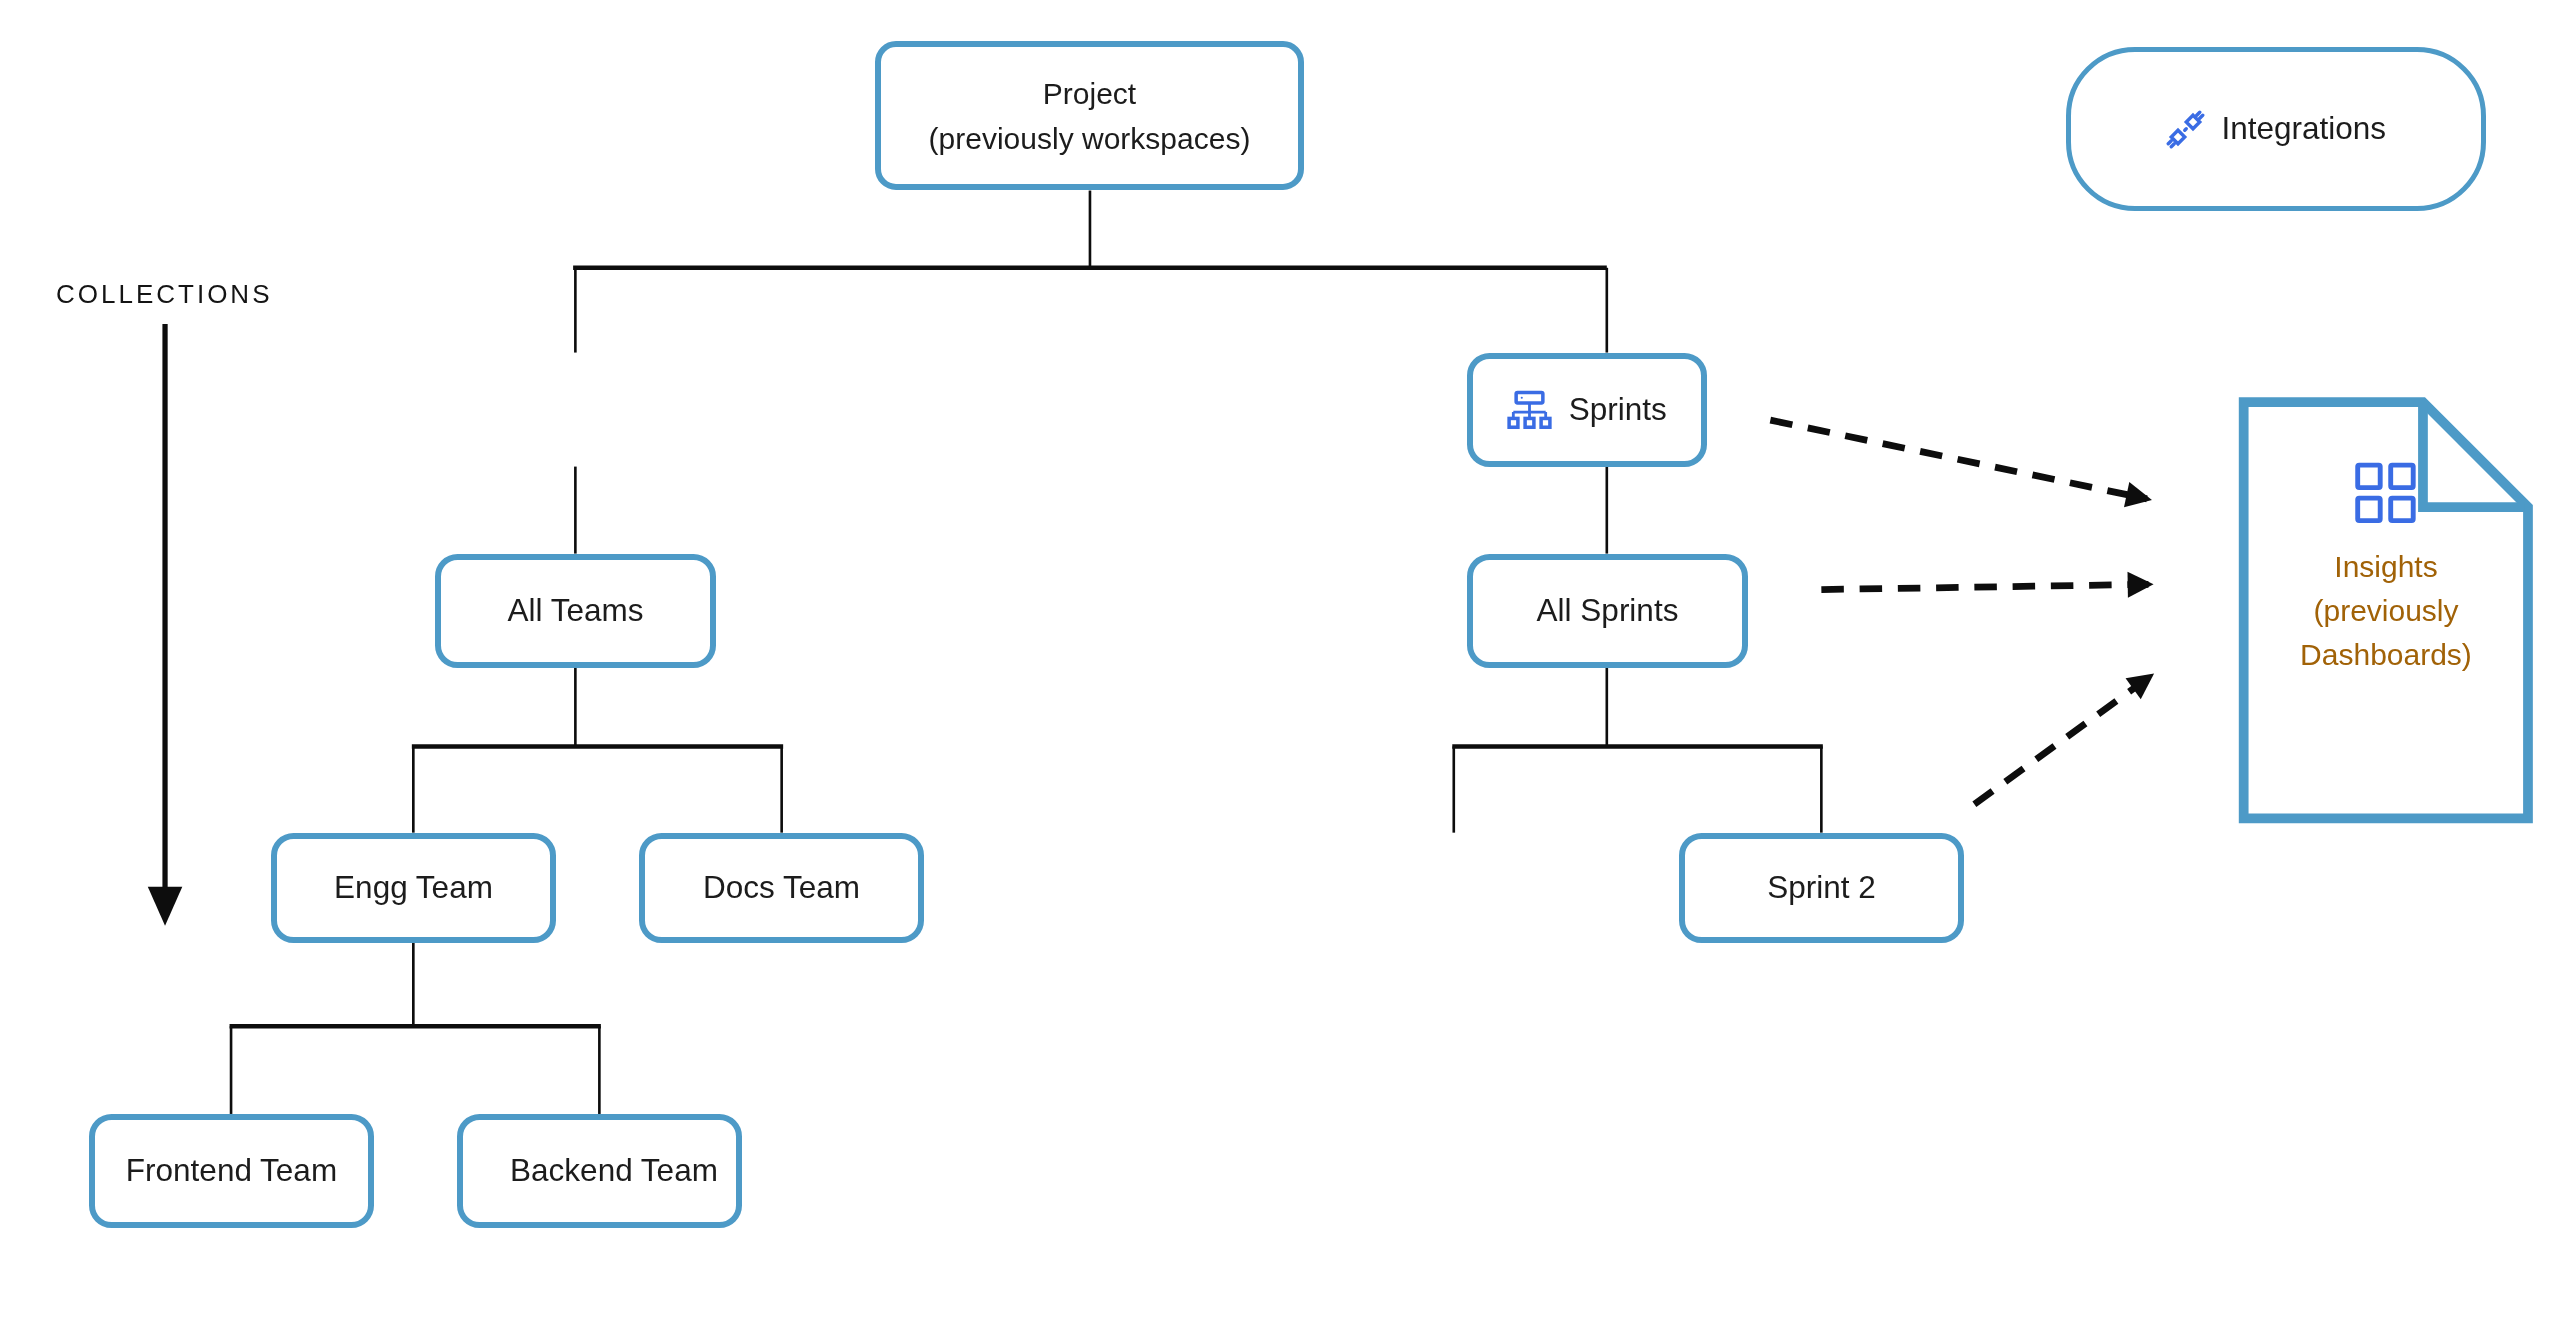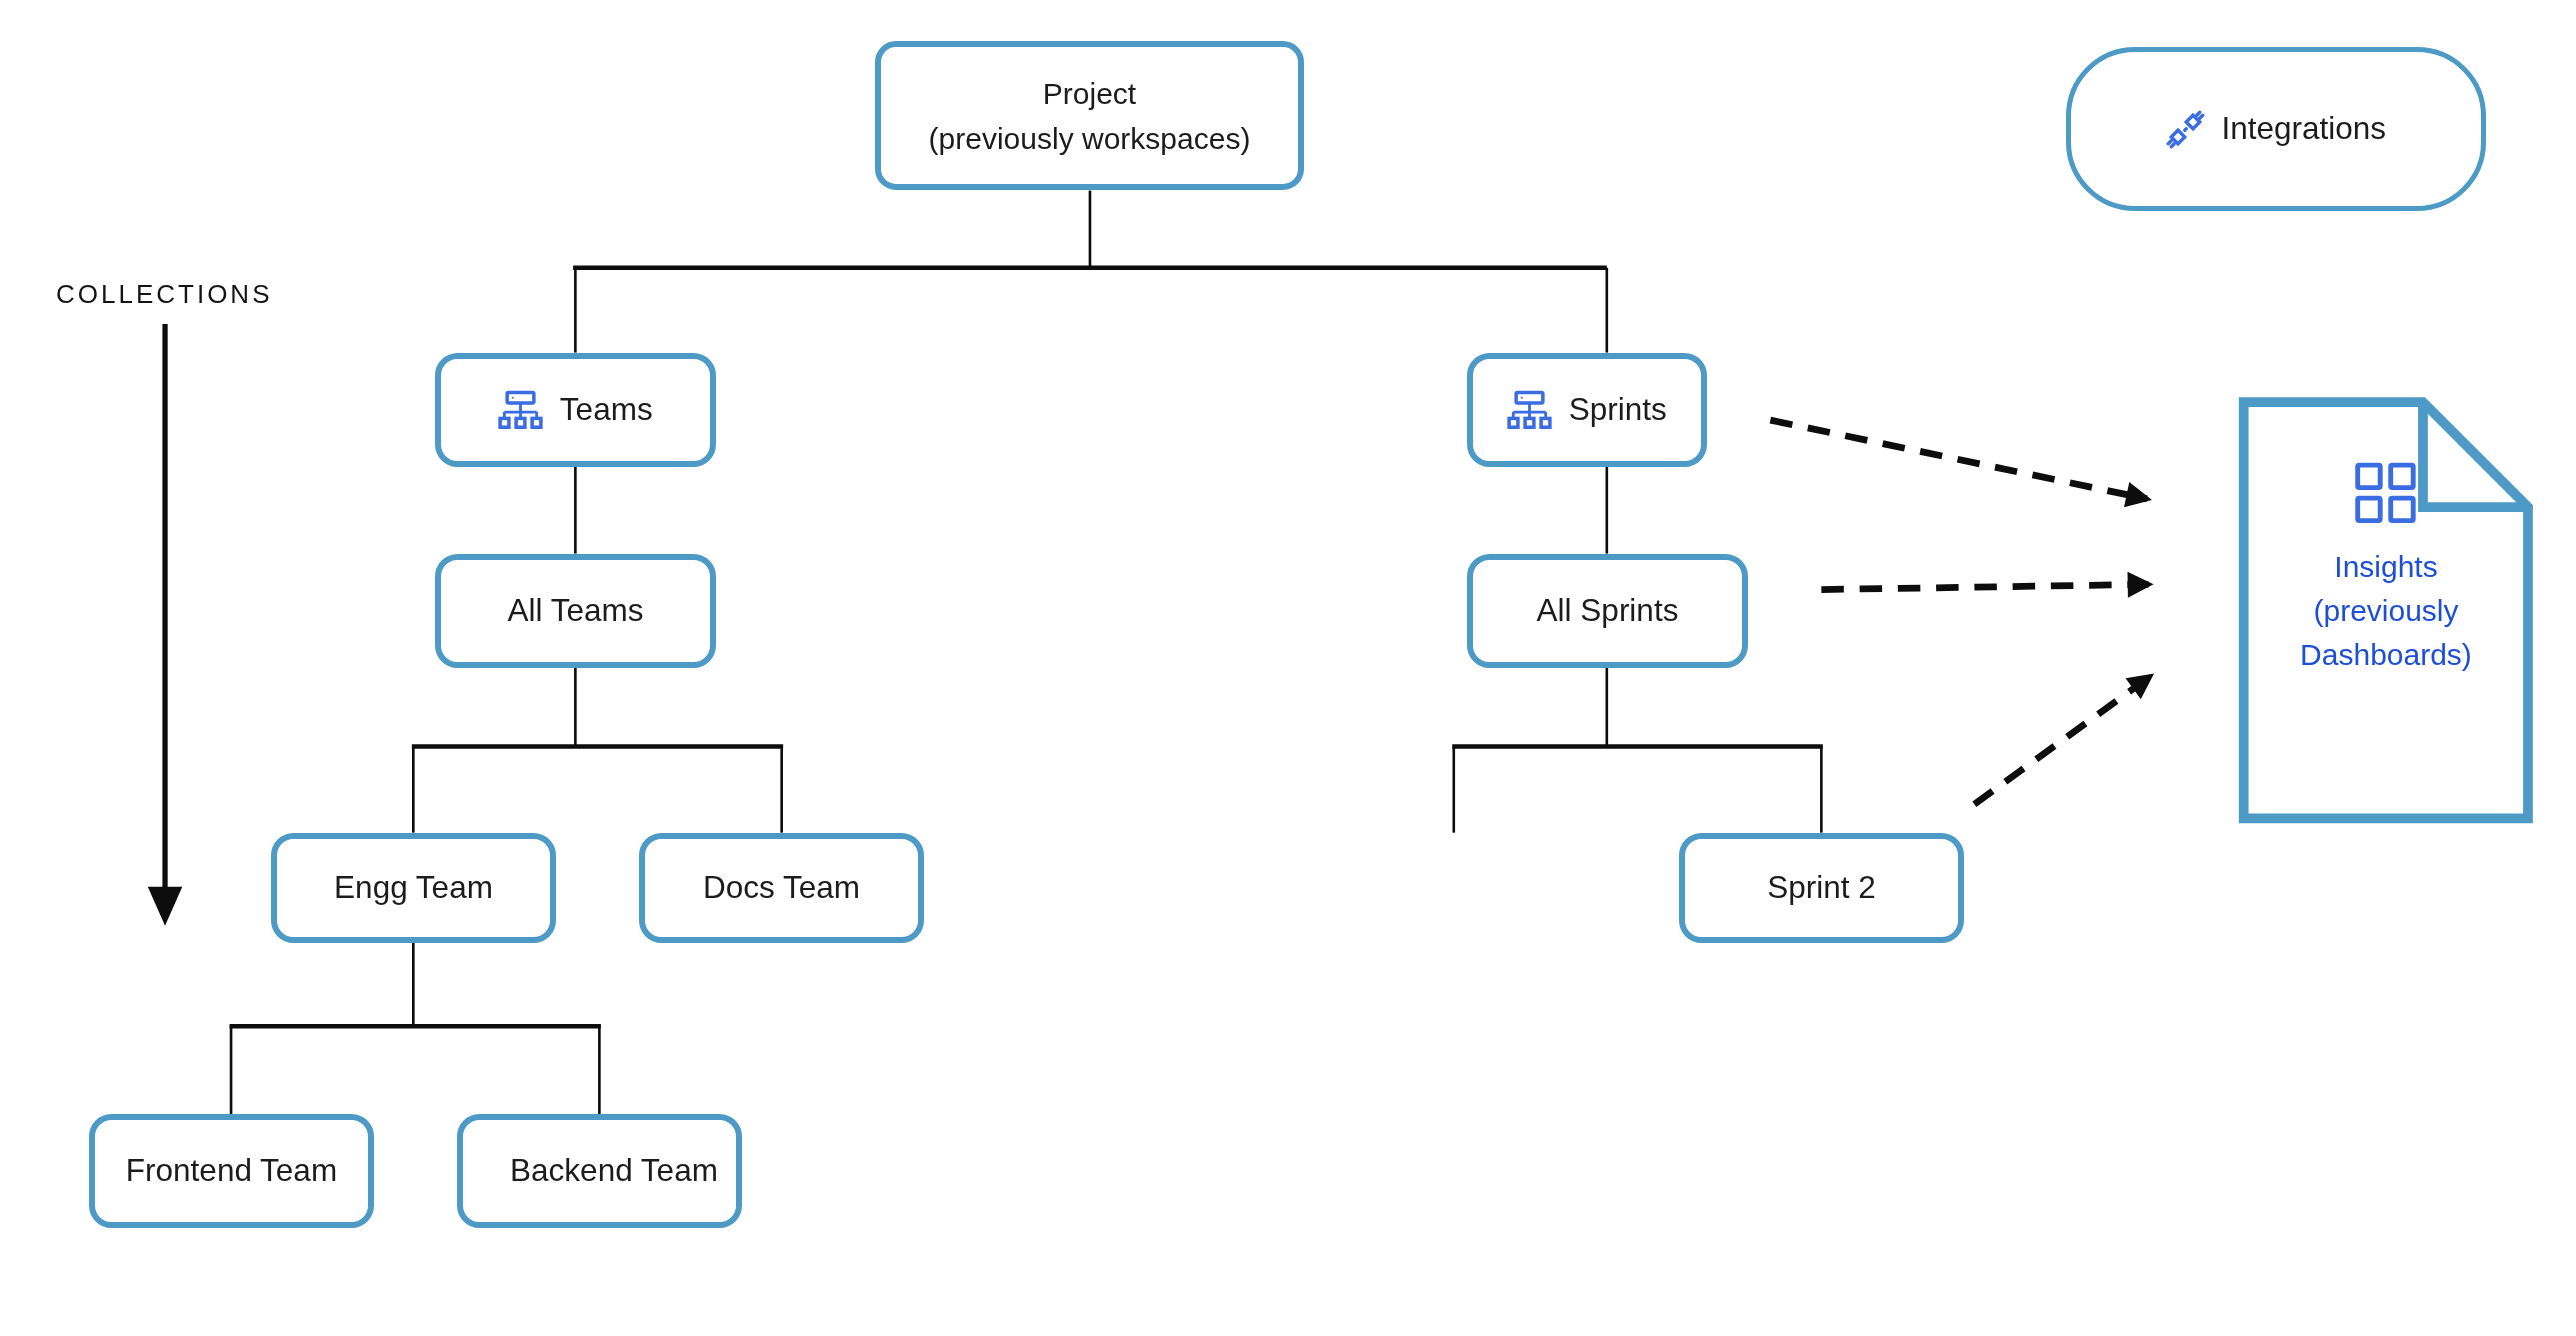--- a/index.html
+++ b/index.html
@@ -61,21 +61,21 @@
     letter-spacing: 3px;
     color: #141414;
     white-space: nowrap;
   }
   .insights-text {
     position: absolute;
     left: 2244px; top: 545px; width: 284px;
     font-size: 30px;
     line-height: 44px;
     text-align: center;
-    color: #1d4ed8;
+    color: #a16207;
   }
   .insights-text div { white-space: nowrap; }
   .icon svg { display: block; }
 </style>
 </head>
 <body>
 
 <div class="canvas">
 
   <svg class="layer" viewBox="0 0 3434 1781">
@@ -152,35 +152,20 @@
           <path d="M7 41 l-4 4"></path>
           <path d="M11 45 l-4 4"></path>
           <path d="M41 7 l4 -4"></path>
           <path d="M45 11 l4 -4"></path>
         </g>
       </svg>
     </span>
     <span>Integrations</span>
   </div>
 
-  <div class="node teams">
-    <span class="icon">
-      <svg width="45" height="40" viewBox="0 0 64 56">
-        <g stroke="#3a6ce4" fill="none">
-          <rect x="13" y="3" width="38" height="15" rx="2" stroke-width="5"></rect>
-          <circle cx="21" cy="10.5" r="1.5" fill="#3a6ce4" stroke="none"></circle>
-          <path d="M32 18 V31 M9 31 H55 M9 31 V40 M32 31 V40 M55 31 V40" stroke-width="4"></path>
-          <rect x="3" y="40" width="12.5" height="12.5" stroke-width="5"></rect>
-          <rect x="25.75" y="40" width="12.5" height="12.5" stroke-width="5"></rect>
-          <rect x="48.5" y="40" width="12.5" height="12.5" stroke-width="5"></rect>
-        </g>
-      </svg>
-    </span>
-    <span>Teams</span>
-  </div>
 
   <div class="node sprints">
     <span class="icon">
       <svg width="45" height="40" viewBox="0 0 64 56">
         <g stroke="#3a6ce4" fill="none">
           <rect x="13" y="3" width="38" height="15" rx="2" stroke-width="5"></rect>
           <circle cx="21" cy="10.5" r="1.5" fill="#3a6ce4" stroke="none"></circle>
           <path d="M32 18 V31 M9 31 H55 M9 31 V40 M32 31 V40 M55 31 V40" stroke-width="4"></path>
           <rect x="3" y="40" width="12.5" height="12.5" stroke-width="5"></rect>
           <rect x="25.75" y="40" width="12.5" height="12.5" stroke-width="5"></rect>

